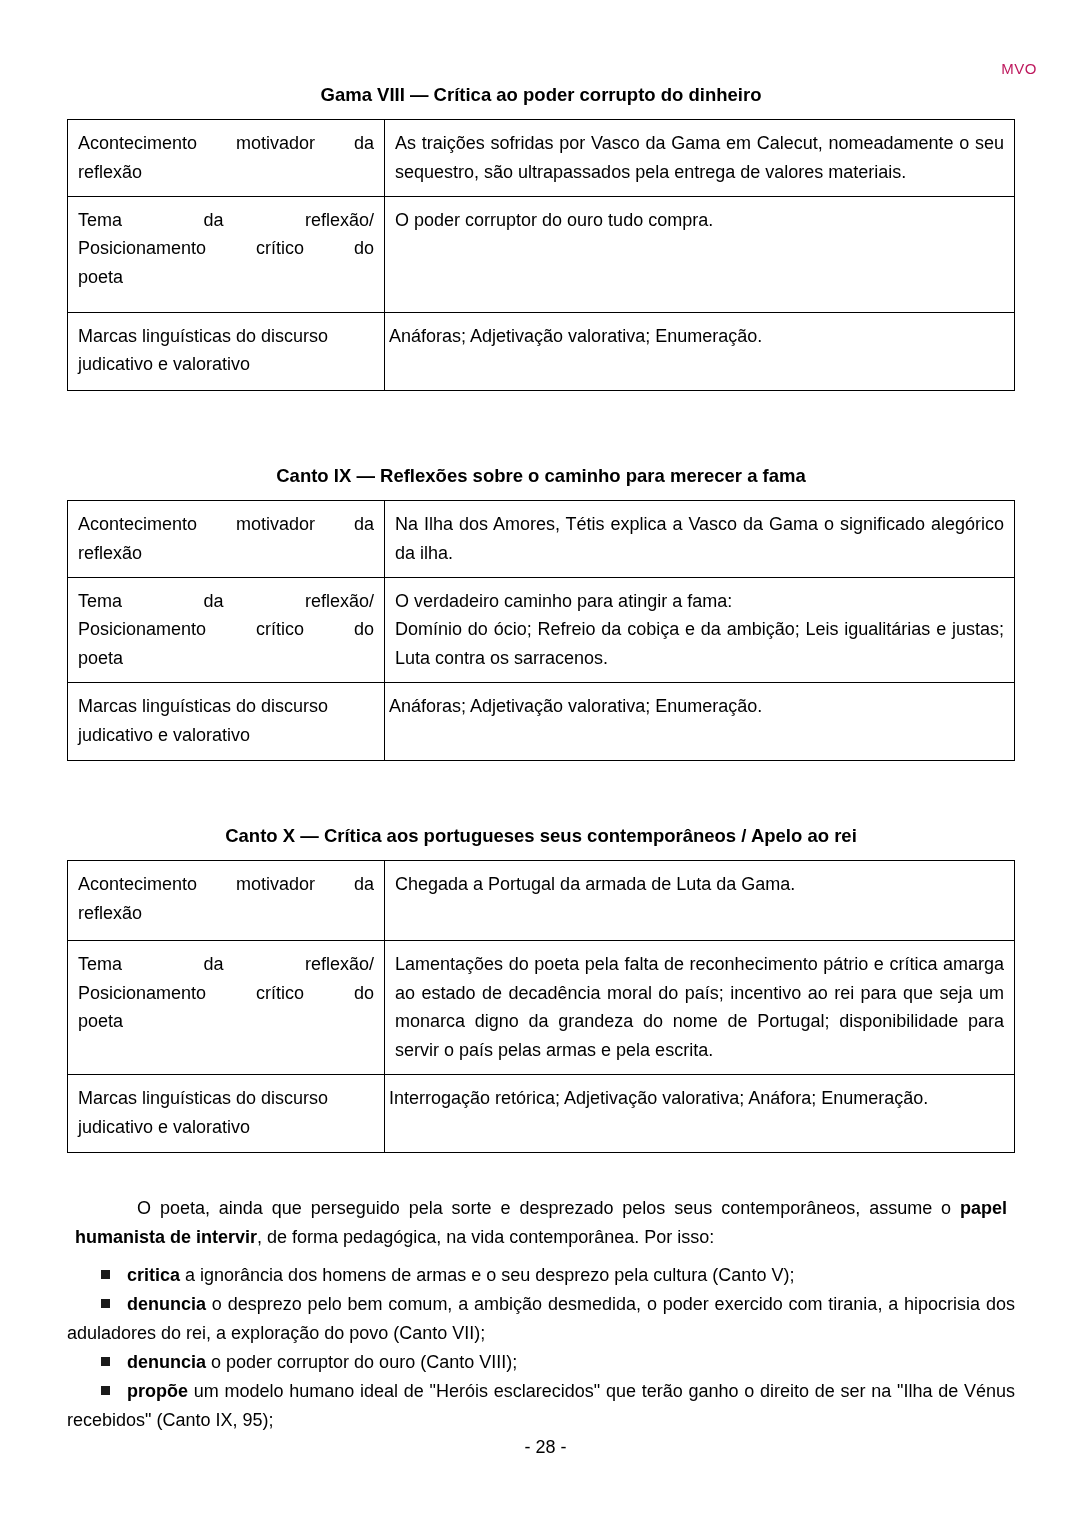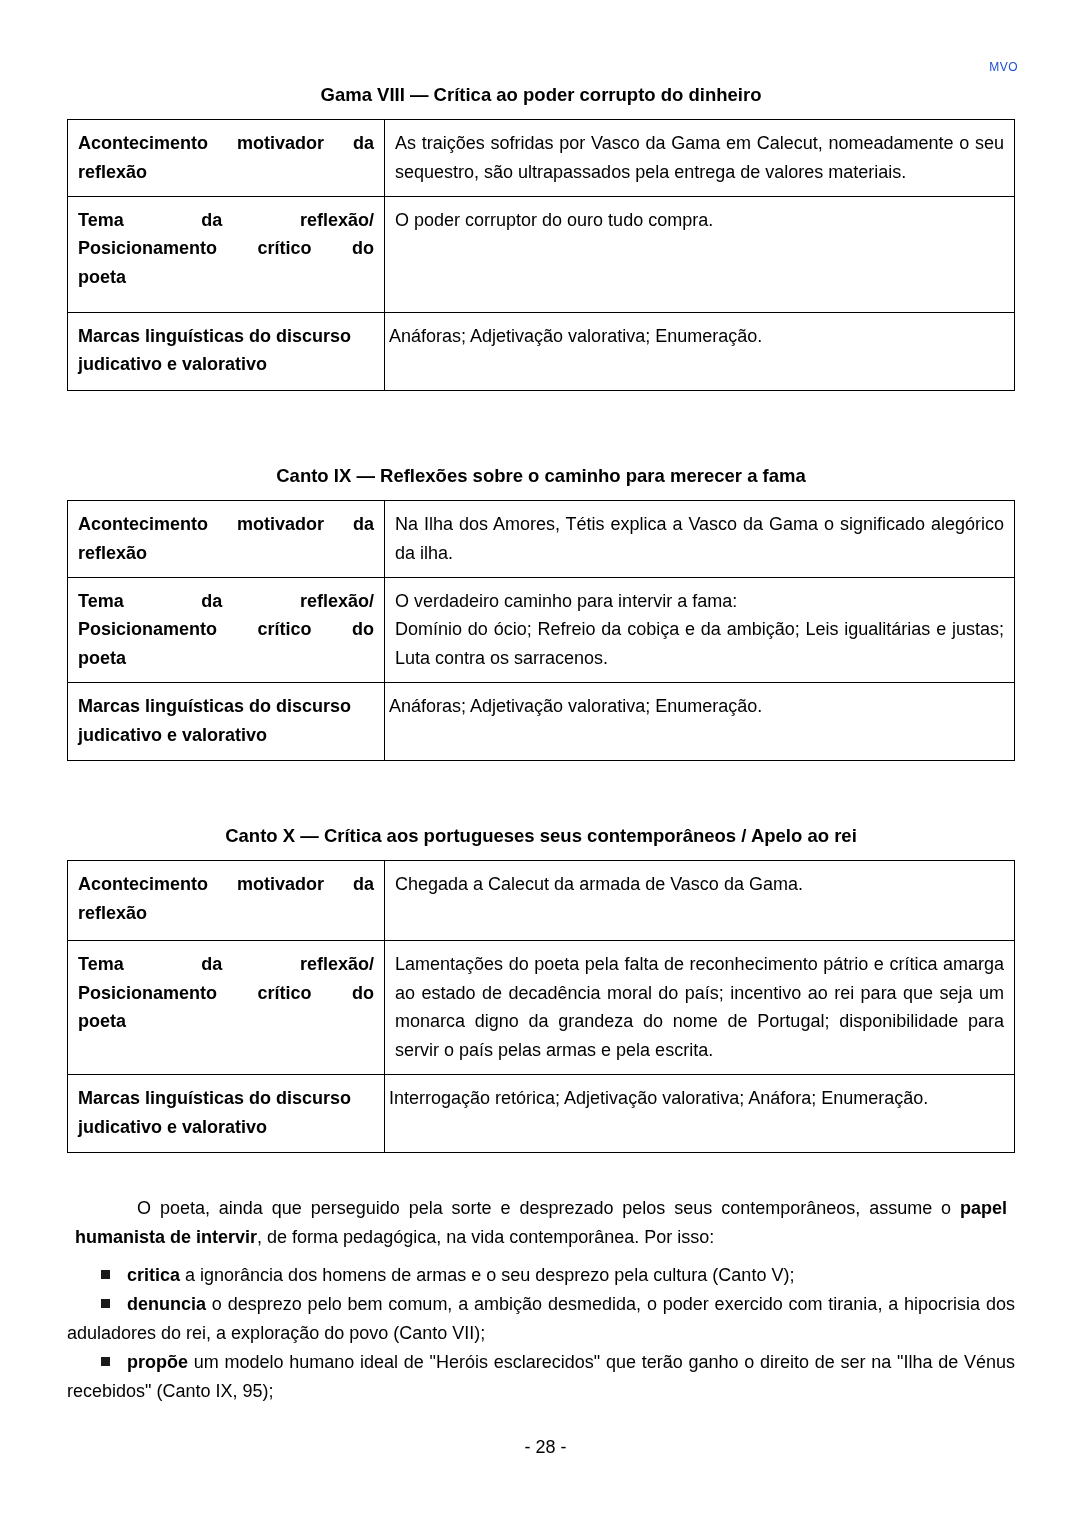--- a/index.html
+++ b/index.html
@@ -21,24 +21,24 @@
     height: 1526px;
     box-sizing: border-box;
     padding: 0;
     overflow: hidden;
   }
 
   
   .watermark {
     position: absolute;
     top: 60px;
-    right: 62px;
-    font-size: 12px;
+    right: 43px;
+    font-size: 15px;
     letter-spacing: 0.5px;
-    color: #1d4ed8;
+    color: #be185d;
     font-family: "Liberation Sans", sans-serif;
   }
 
   
   .content {
     position: absolute;
     left: 67px;
     top: 0;
     width: 948px;
   }
@@ -62,21 +62,21 @@
   }
   table.canto-table td {
     border: 1.6px solid #000000;
     vertical-align: top;
     padding: 9px 10px 10px 10px;
     font-size: 18px;
     line-height: 1.58;
   }
   td.label-cell {
     width: 296px;
-    font-weight: bold;
+    font-weight: normal;
     text-align: justify;
     text-align-last: justify;
     hyphens: none;
   }
   td.label-cell .lbl {
     display: block;
     text-align: justify;
     text-align-last: justify;
   }
   td.label-cell .lbl-last {
@@ -196,21 +196,21 @@
           </td>
           <td class="value-cell">Na Ilha dos Amores, Tétis explica a Vasco da Gama o significado alegórico da ilha.</td>
         </tr>
         <tr>
           <td class="label-cell">
             <span class="lbl">Tema        da        reflexão/</span>
             <span class="lbl">Posicionamento    crítico    do</span>
             <span class="lbl-last">poeta</span>
           </td>
           <td class="value-cell">
-            <p>O verdadeiro caminho para intervir a fama:</p>
+            <p>O verdadeiro caminho para atingir a fama:</p>
             <p>Domínio do ócio; Refreio da cobiça e da ambição; Leis igualitárias e justas; Luta contra os sarracenos.</p>
           </td>
         </tr>
         <tr>
           <td class="label-cell" style="height:58px">
             <span class="lbl-last">Marcas linguísticas do discurso</span>
             <span class="lbl-last">judicativo e valorativo</span>
           </td>
           <td class="value-cell indent">Anáforas; Adjetivação valorativa; Enumeração.</td>
         </tr>
@@ -220,21 +220,21 @@
     <div style="height:63px"></div>
     <div class="section-title">Canto X — Crítica aos portugueses seus contemporâneos / Apelo ao rei</div>
     <div style="height:13px"></div>
     <table class="canto-table">
       <tbody>
         <tr>
           <td class="label-cell" style="height:60px">
             <span class="lbl">Acontecimento  motivador  da</span>
             <span class="lbl-last">reflexão</span>
           </td>
-          <td class="value-cell">Chegada a Calecut da armada de Vasco da Gama.</td>
+          <td class="value-cell">Chegada a Portugal da armada de Luta da Gama.</td>
         </tr>
         <tr>
           <td class="label-cell">
             <span class="lbl">Tema        da        reflexão/</span>
             <span class="lbl">Posicionamento    crítico    do</span>
             <span class="lbl-last">poeta</span>
           </td>
           <td class="value-cell">Lamentações do poeta pela falta de reconhecimento pátrio e crítica amarga ao estado de decadência moral do país; incentivo ao rei para que seja um monarca digno da grandeza do nome de Portugal; disponibilidade para servir o país pelas armas e pela escrita.</td>
         </tr>
         <tr>
@@ -246,20 +246,21 @@
         </tr>
       </tbody>
     </table>
 
     <div style="height:33px"></div>
     <p class="body-para"><span>O poeta, ainda que perseguido pela sorte e desprezado pelos seus contemporâneos, assume o </span><b>papel humanista de intervir</b><span>, de forma pedagógica, na vida contemporânea. Por isso:</span></p>
 
     <ul class="bullet-list">
       <li><span class="bullet-marker"></span><span class="li-text"><b>critica</b><span> a ignorância dos homens de armas e o seu desprezo pela cultura (Canto V);</span></span></li>
       <li><span class="bullet-marker"></span><span class="li-text"><b>denuncia</b><span> o desprezo pelo bem comum, a ambição desmedida, o poder exercido com tirania, a hipocrisia dos aduladores do rei, a exploração do povo (Canto VII);</span></span></li>
+      <li><span class="bullet-marker"></span><span class="li-text"><b>denuncia</b><span> o poder corruptor do ouro (Canto VIII);</span></span></li>
       <li><span class="bullet-marker"></span><span class="li-text"><b>propõe</b><span> um modelo humano ideal de "Heróis esclarecidos" que terão ganho o direito de ser na "Ilha de Vénus recebidos" (Canto IX, 95);</span></span></li>
     </ul>
 
   </div>
 
   <div class="footer">
     <span>- 28 -</span>
   </div>
 
 </div>

